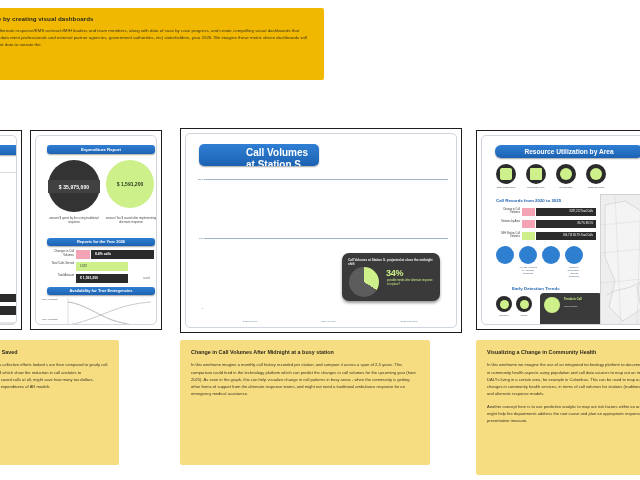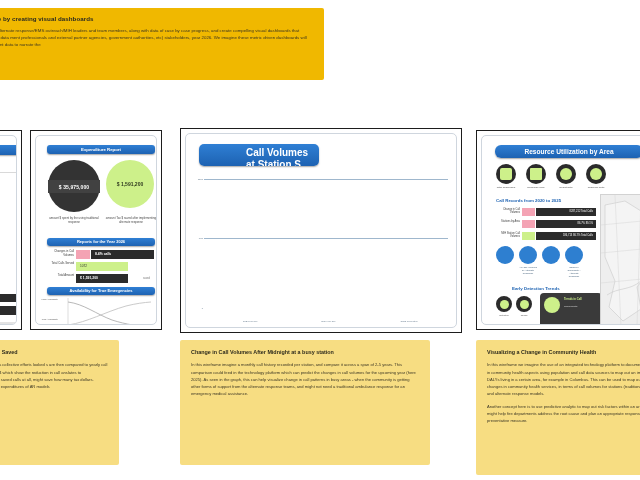--- a/index.html
+++ b/index.html
@@ -447,20 +447,26 @@
             <div class="gridline" style="bottom: 0%; background: transparent;">
               <div class="axis-tick">0</div>
             </div>
           </div>
         <div id="xcats-container">
             <div class="xcat" style="left: 19%;">2023 per day</div>
             <div class="xcat" style="left: 51%;">2024 per day</div>
             <div class="xcat" style="left: 84%;">2025 Projected</div>
           </div>
 
+        <div class="callout">
+          <div class="ctitle">Call Volumes at Station S. projected at close the midnight shift</div>
+          <div class="pie" id="callout-pie" style="background: conic-gradient(rgb(205, 240, 138) 0deg, rgb(205, 240, 138) 122.4deg, rgb(92, 92, 92) 122.4deg, rgb(92, 92, 92) 360deg);"></div>
+          <div class="pct">34%</div>
+          <div class="pdesc">possible trends after alternate response is in place?</div>
+        </div>
       </div>
 
     </div>
   </div>
 
   <div class="slide" id="slide-resource">
     <div class="slide-inner">
 
       <div class="pill rs-title">Resource Utilization by Area</div>
 

